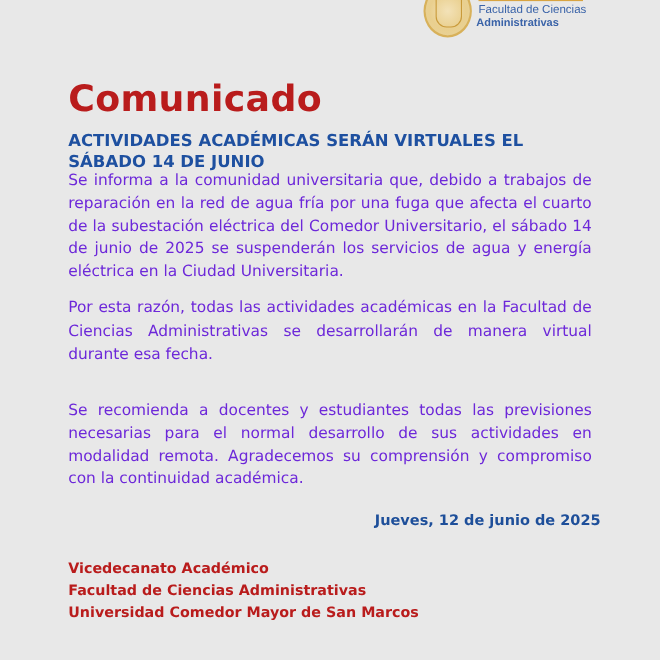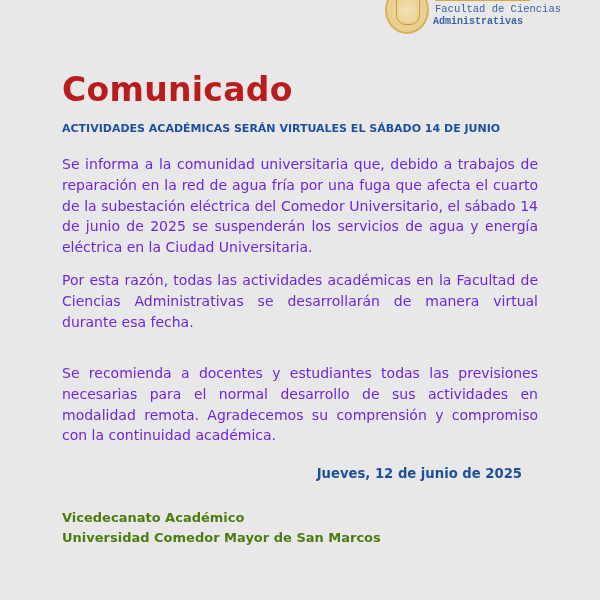--- a/index.html
+++ b/index.html
@@ -22,50 +22,50 @@
     }
     .seal-inner {
       position: absolute; left: 9px; top: 9px; width: 22px; height: 26px;
       border: 1.5px solid #c99a3a; border-radius: 3px 3px 10px 10px;
     }
     .logo-line {
       position: absolute; left: 50px; top: 14px; width: 95px; height: 1px; background: #d9a441;
     }
     .logo-fac1, .logo-fac2 {
       position: absolute; color: #3a63a8;
-      font-family: Liberation Mono, monospace; font-size: 10.5px; white-space: nowrap; text-align: center;
+      font-family: Liberation Sans, sans-serif; font-size: 10.5px; white-space: nowrap; text-align: center;
     }
     .logo-fac1 { left: 50px; top: 17px; }
     .logo-fac2 { left: 48px; top: 30px; font-weight: bold; font-size: 10px; }
 
     .title {
       position: absolute; left: 62px; top: 70px;
       font-size: 33px; font-weight: bold; color: #b91c1c;
       letter-spacing: 0.3px; white-space: nowrap;
     }
     .subtitle {
       position: absolute; left: 62px; top: 119px; width: 480px;
-      font-size: 11px; font-weight: bold; color: #1e50a0;
+      font-size: 15px; font-weight: bold; color: #1e50a0;
       line-height: 19px;
     }
     .para {
       position: absolute; left: 62px; width: 476px;
       font-size: 14px; line-height: 20.8px; text-align: justify;
       color: #6d28d9;
     }
     .p1 { top: 154px; }
     .p2 { top: 270px; }
     .p3 { top: 363px; }
     .date {
-      position: absolute; right: 78px; top: 466px;
+      position: absolute; right: 54px; top: 466px;
       font-size: 13.2px; font-weight: bold; color: #1e4f9a; white-space: nowrap;
     }
     .sign {
       position: absolute; left: 62px; top: 508px;
-      font-size: 13px; font-weight: bold; color: #4d7c0f; line-height: 20px;
+      font-size: 13px; font-weight: bold; color: #b91c1c; line-height: 20px;
     }
     .sign div { white-space: nowrap; }
   </style>
 </head>
 <body>
 
 <div class="logo">
   <div class="seal">
     <div class="seal-inner"></div>
   </div>
@@ -79,14 +79,15 @@
 <div class="subtitle">ACTIVIDADES ACADÉMICAS SERÁN VIRTUALES EL SÁBADO 14 DE JUNIO</div>
 
 <div class="para p1">Se informa a la comunidad universitaria que, debido a trabajos de reparación en la red de agua fría por una fuga que afecta el cuarto de la subestación eléctrica del Comedor Universitario, el sábado 14 de junio de 2025 se suspenderán los servicios de agua y energía eléctrica en la Ciudad Universitaria.</div>
 <div class="para p2">Por esta razón, todas las actividades académicas en la Facultad de Ciencias Administrativas se desarrollarán de manera virtual durante esa fecha.</div>
 <div class="para p3">Se recomienda a docentes y estudiantes todas las previsiones necesarias para el normal desarrollo de sus actividades en modalidad remota. Agradecemos su comprensión y compromiso con la continuidad académica.</div>
 
 <div class="date">Jueves, 12 de junio de 2025</div>
 
 <div class="sign">
   <div>Vicedecanato Académico</div>
+  <div>Facultad de Ciencias Administrativas</div>
   <div>Universidad Comedor Mayor de San Marcos</div>
 </div>
 
 </body></html>

